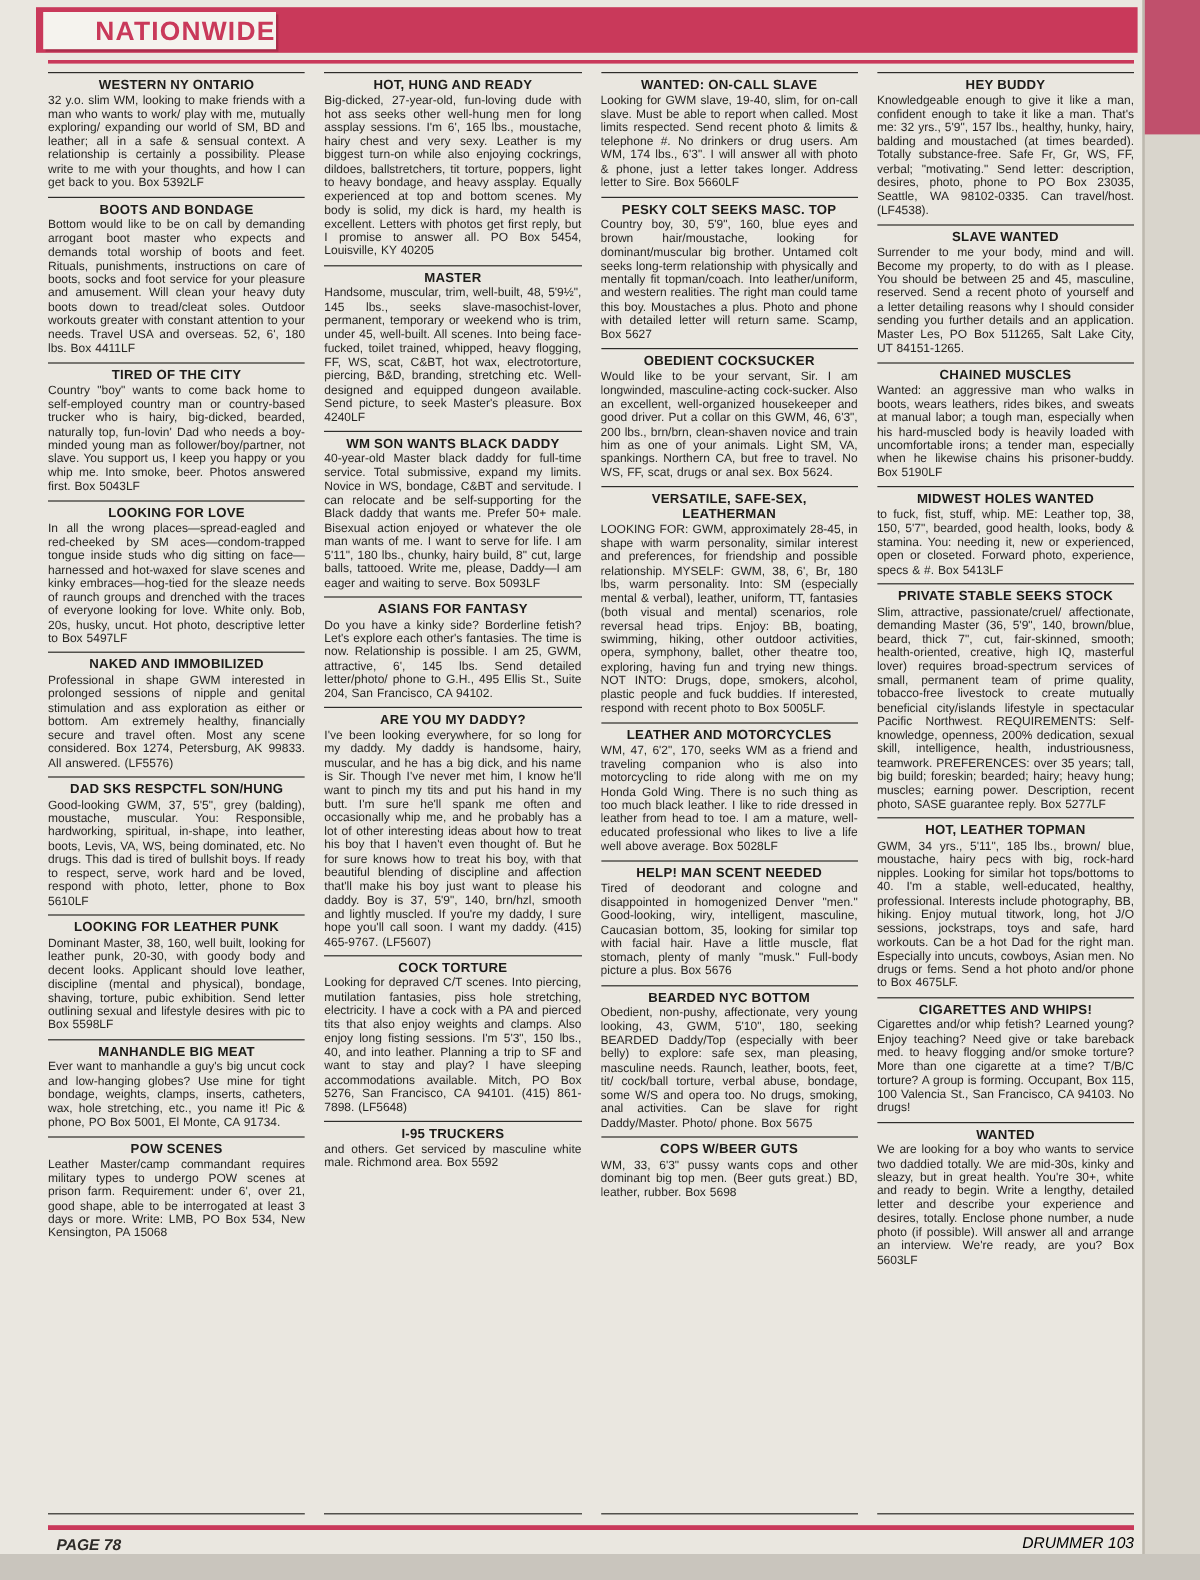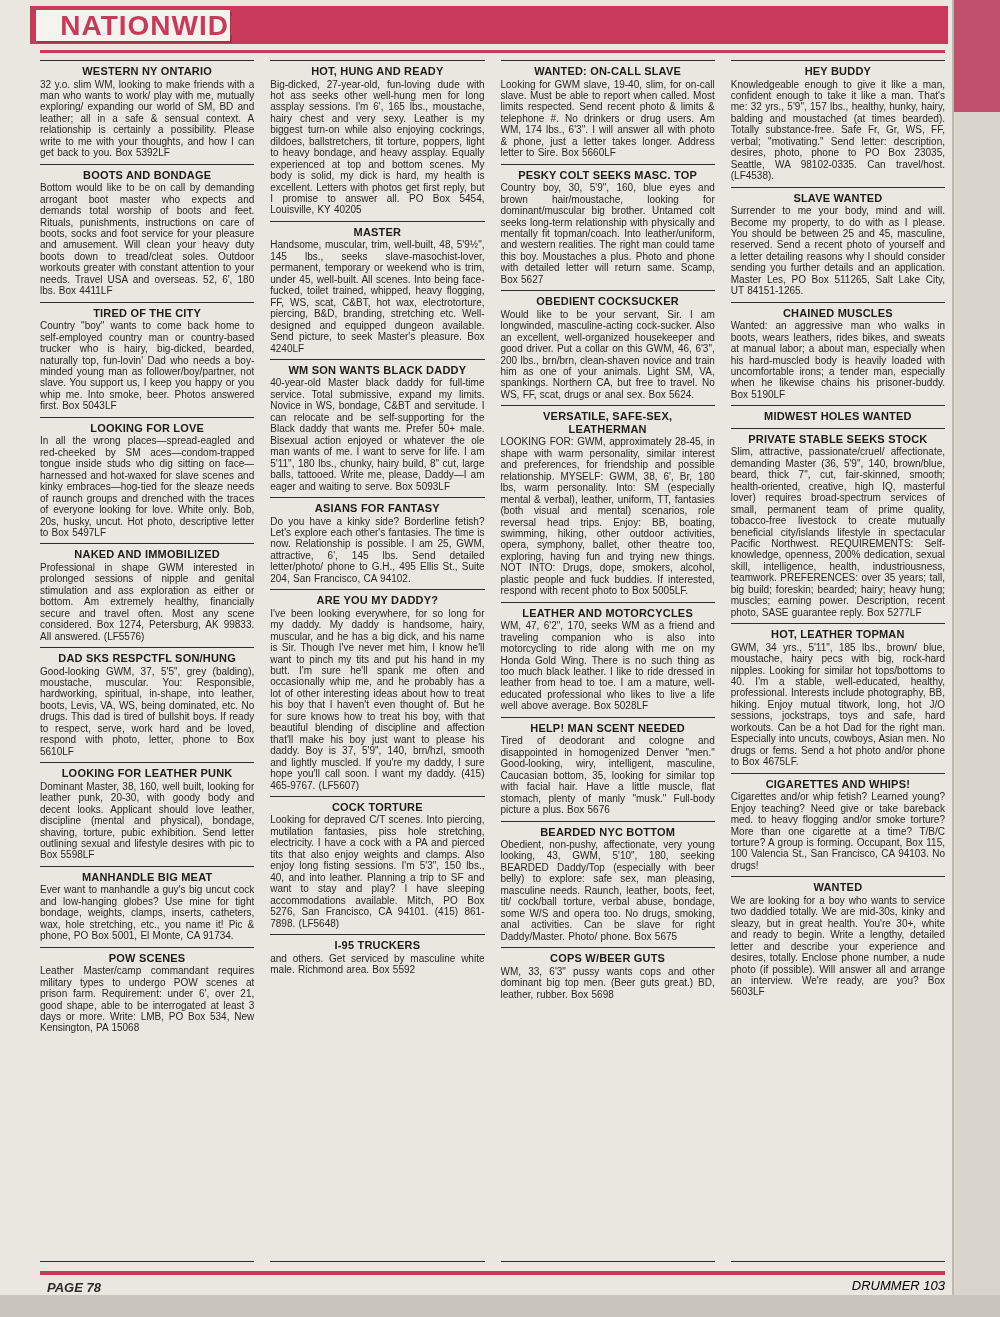--- a/index.html
+++ b/index.html
@@ -18,21 +18,21 @@
   .edge-strip .edge-top{width:100%;height:112px;background:#c0506c;}
   .bottom-strip{position:absolute;left:0;top:1295px;width:1000px;height:22px;background:#c9c5bd;}
   
   .banner{position:absolute;left:30px;top:6px;width:918px;height:38px;background:#c9395a;}
   .banner-box{
     position:absolute;left:6px;top:4px;width:194px;height:31px;background:#f5f3ee;
     display:flex;align-items:center;justify-content:center;
     box-shadow:2px 2px 0 rgba(100,20,40,.30);
   }
   .banner-box span{
-    color:#c9395a;font-weight:bold;font-size:28px;letter-spacing:1px;
+    color:#c9395a;font-weight:bold;font-size:22px;letter-spacing:1px;
     font-family:"Liberation Sans",sans-serif;
     margin-left:43px;
   }
   .banner-rule{position:absolute;left:40px;top:50px;width:905px;height:3px;background:#c9395a;}
   
   .columns{
     position:absolute;left:40px;top:60px;width:905px;height:1202px;
     display:flex;gap:16px;
   }
   .col{flex:1 1 0;overflow:hidden;position:relative;border-bottom:1.5px solid #2d2c29;}
@@ -194,25 +194,26 @@
     <p>Knowledgeable enough to give it like a man, confident enough to take it like a man. That's me: 32 yrs., 5'9", 157 lbs., healthy, hunky, hairy, balding and moustached (at times bearded). Totally substance-free. Safe Fr, Gr, WS, FF, verbal; "motivating." Send letter: description, desires, photo, phone to PO Box 23035, Seattle, WA 98102-0335. Can travel/host. (LF4538).</p>
   </article>
 
   <article class="ad">
     <h3>SLAVE WANTED</h3>
     <p>Surrender to me your body, mind and will. Become my property, to do with as I please. You should be between 25 and 45, masculine, reserved. Send a recent photo of yourself and a letter detailing reasons why I should consider sending you further details and an application. Master Les, PO Box 511265, Salt Lake City, UT 84151-1265.</p>
   </article>
 
   <article class="ad">
     <h3>CHAINED MUSCLES</h3>
-    <p>Wanted: an aggressive man who walks in boots, wears leathers, rides bikes, and sweats at manual labor; a about man, especially when his hard-muscled body is heavily loaded with uncomfortable irons; a tender man, especially when he likewise chains his prisoner-buddy. Box 5190LF</p>
+    <p>Wanted: an aggressive man who walks in boots, wears leathers, rides bikes, and sweats at manual labor; a tough man, especially when his hard-muscled body is heavily loaded with uncomfortable irons; a tender man, especially when he likewise chains his prisoner-buddy. Box 5190LF</p>
   </article>
 
   <article class="ad">
     <h3>MIDWEST HOLES WANTED</h3>
+    <p>to fuck, fist, stuff, whip. ME: Leather top, 38, 150, 5'7", bearded, good health, looks, body &amp; stamina. You: needing it, new or experienced, open or closeted. Forward photo, experience, specs &amp; #. Box 5413LF</p>
   </article>
 
   <article class="ad">
     <h3>PRIVATE STABLE SEEKS STOCK</h3>
     <p>Slim, attractive, passionate/cruel/ affectionate, demanding Master (36, 5'9", 140, brown/blue, beard, thick 7", cut, fair-skinned, smooth; health-oriented, creative, high IQ, masterful lover) requires broad-spectrum services of small, permanent team of prime quality, tobacco-free livestock to create mutually beneficial city/islands lifestyle in spectacular Pacific Northwest. REQUIREMENTS: Self-knowledge, openness, 200% dedication, sexual skill, intelligence, health, industriousness, teamwork. PREFERENCES: over 35 years; tall, big build; foreskin; bearded; hairy; heavy hung; muscles; earning power. Description, recent photo, SASE guarantee reply. Box 5277LF</p>
   </article>
 
   <article class="ad">
     <h3>HOT, LEATHER TOPMAN</h3>
     <p>GWM, 34 yrs., 5'11", 185 lbs., brown/ blue, moustache, hairy pecs with big, rock-hard nipples. Looking for similar hot tops/bottoms to 40. I'm a stable, well-educated, healthy, professional. Interests include photography, BB, hiking. Enjoy mutual titwork, long, hot J/O sessions, jockstraps, toys and safe, hard workouts. Can be a hot Dad for the right man. Especially into uncuts, cowboys, Asian men. No drugs or fems. Send a hot photo and/or phone to Box 4675LF.</p>

